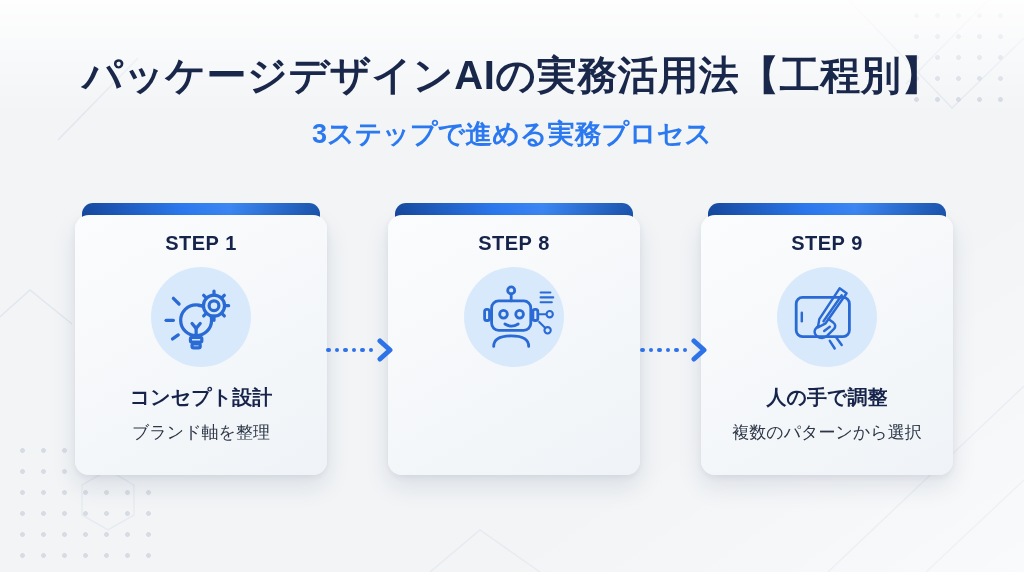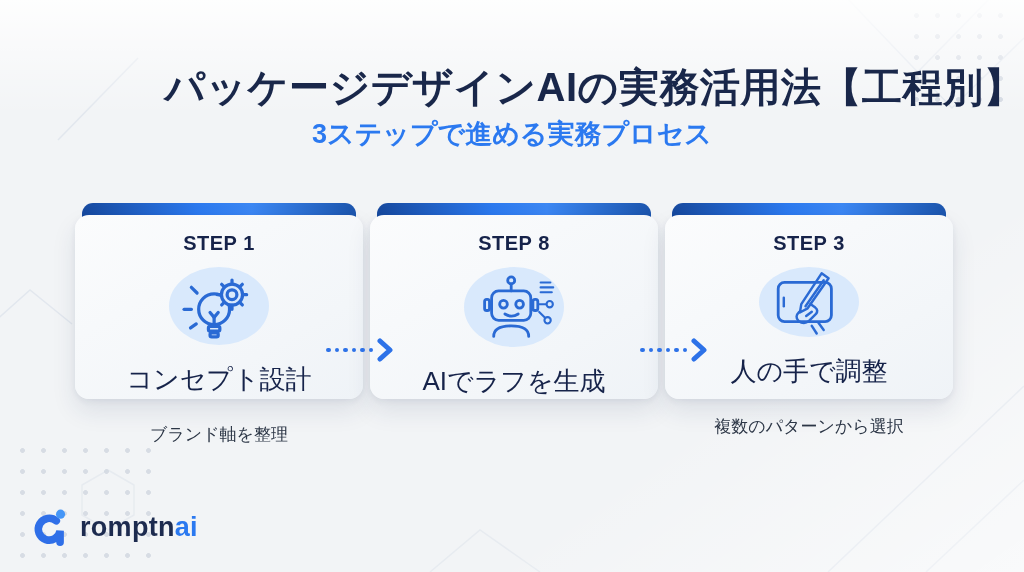--- a/index.html
+++ b/index.html
@@ -12,40 +12,40 @@
     background:linear-gradient(180deg,rgba(255,255,255,.9) 0%,rgba(255,255,255,0) 20%),
                linear-gradient(325deg,rgba(255,255,255,.55) 0%,rgba(255,255,255,0) 30%);
     pointer-events:none;}
   .decor{position:absolute;inset:0;}
   .dotgrid{position:absolute;
     background-image:radial-gradient(circle,#d2d8e1 2.1px,rgba(0,0,0,0) 2.7px);
     background-size:21px 21px;}
   #dots-tr{top:5px;right:10px;width:108px;height:100px;}
   #dots-bl{left:12px;top:440px;width:152px;height:124px;opacity:.85;}
 
-  .page-title{position:absolute;top:60px;left:0;width:100%;text-align:right;
+  .page-title{position:absolute;top:48px;left:0;width:100%;text-align:center;
     font-size:40px;font-weight:900;color:#19274a;letter-spacing:.5px;margin:0;}
   .page-subtitle{position:absolute;top:116px;left:0;width:100%;text-align:center;
     font-size:27px;font-weight:800;color:#2b79f0;margin:0;}
 
   .cards{position:absolute;top:203px;left:75px;width:878px;
     display:flex;justify-content:space-between;}
-  .step{position:relative;width:252px;height:196px;padding-left:36px;}
+  .step{position:relative;width:252px;height:272px;}
   .step-bar{position:absolute;top:0;left:7px;right:7px;height:28px;border-radius:11px;
     background:linear-gradient(90deg,#17499e 0%,#2c79ee 42%,#3c87f3 62%,#1c55ad 100%);}
   .step-card{position:absolute;top:12px;left:0;right:0;bottom:0;
     background:linear-gradient(150deg,#fbfcfd 0%,#f3f6f9 70%,#eff3f7 100%);
     border-radius:14px;
     box-shadow:0 12px 24px rgba(25,45,85,.10),0 2px 6px rgba(25,45,85,.07);
     display:flex;flex-direction:column;align-items:center;}
   .step-label{margin-top:17px;font-size:20px;font-weight:800;color:#16234a;letter-spacing:.5px;}
   .icon-circle{margin-top:12px;width:100px;height:100px;border-radius:50%;
     background:#d9e9fc;display:flex;align-items:center;justify-content:center;}
-  .step-title{margin-top:17px;font-size:26px;font-weight:400;color:#16234a;text-align:right;}
-  .step-desc{margin-top:26px;font-size:17px;font-weight:500;color:#2c3646;}
+  .step-title{margin-top:17px;font-size:20px;font-weight:700;color:#16234a;text-align:right;}
+  .step-desc{margin-top:10px;font-size:17px;font-weight:500;color:#2c3646;}
 
   .arrow{position:absolute;top:338px;display:flex;align-items:center;gap:4px;height:24px;}
   #arrow-1{left:326px;} #arrow-2{left:640px;}
   .dot{width:4.5px;height:4.5px;border-radius:50%;background:#2d72e8;flex:none;}
 
   .logo{position:absolute;left:33px;top:506px;display:flex;align-items:center;gap:9px;}
   .logo-text{font-size:27px;font-weight:800;color:#1d2b4f;letter-spacing:.3px;}
   .logo-text .accent{color:#2b79f0;}
   .icon-svg{display:block;}
 </style>
@@ -118,28 +118,27 @@
               <path d="M98,13 h14"></path>
               <path d="M98,20 h18"></path>
               <path d="M98,27 h16"></path>
               <path d="M96,44 h10"></path>
               <path d="M96,55 l8,8"></path>
             </g>
             <circle cx="111" cy="44" r="4.5" stroke-width="3"></circle>
             <circle cx="108" cy="67" r="4.5" stroke-width="3"></circle>
           </svg>
         </div>
-        <div class="step-title">AIでラフを生成</div>
       </div>
     </div>
 
     <div class="step">
       <div class="step-bar"></div>
       <div class="step-card">
-        <div class="step-label">STEP 3</div>
+        <div class="step-label">STEP 9</div>
         <div class="icon-circle">
           <svg class="icon-svg" width="84" height="70" viewBox="0 0 120 96" fill="none" stroke="#2a6ad4" stroke-width="4" stroke-linecap="round" stroke-linejoin="round">
             <rect x="16" y="20" width="76" height="56" rx="9"></rect>
             <path d="M24,42 v12" stroke-width="3.5"></path>
             <g stroke-width="3.5">
               <path d="M78,7 L88,14 L58,57 L47,63 L49,51 Z"></path>
               <path d="M81,17 L55,54"></path>
               <path d="M46,62 q-7,7 -1,13 q8,6 15,0 l10,-10 q4,-5 -1,-9 l-7,-5"></path>
               <path d="M56,68 l8,-6"></path>
               <path d="M64,82 l7,11"></path>
@@ -170,21 +169,14 @@
     <div class="dot"></div>
     <div class="dot"></div>
     <div class="dot"></div>
     <div class="dot"></div>
     <div class="dot"></div>
     <svg width="16" height="24" viewBox="0 0 16 24" fill="none">
       <path d="M3,3 L13,12 L3,21" stroke="#2d72e8" stroke-width="5" stroke-linecap="round" stroke-linejoin="round"></path>
     </svg>
   </div>
 
-  <div class="logo">
-    <svg width="38" height="42" viewBox="0 0 40 44" fill="none">
-      <path d="M24.5,15.5 A11.5,11.5 0 1 0 28.5,26 L28.5,38" stroke="#2f6fe8" stroke-width="8" stroke-linecap="round" fill="none"></path>
-      <circle cx="29" cy="8.5" r="4.8" fill="#4596f7"></circle>
-    </svg>
-    <div class="logo-text"><span>romptn</span><span class="accent">ai</span></div>
-  </div>
 
 </div>
 
 </body></html>

